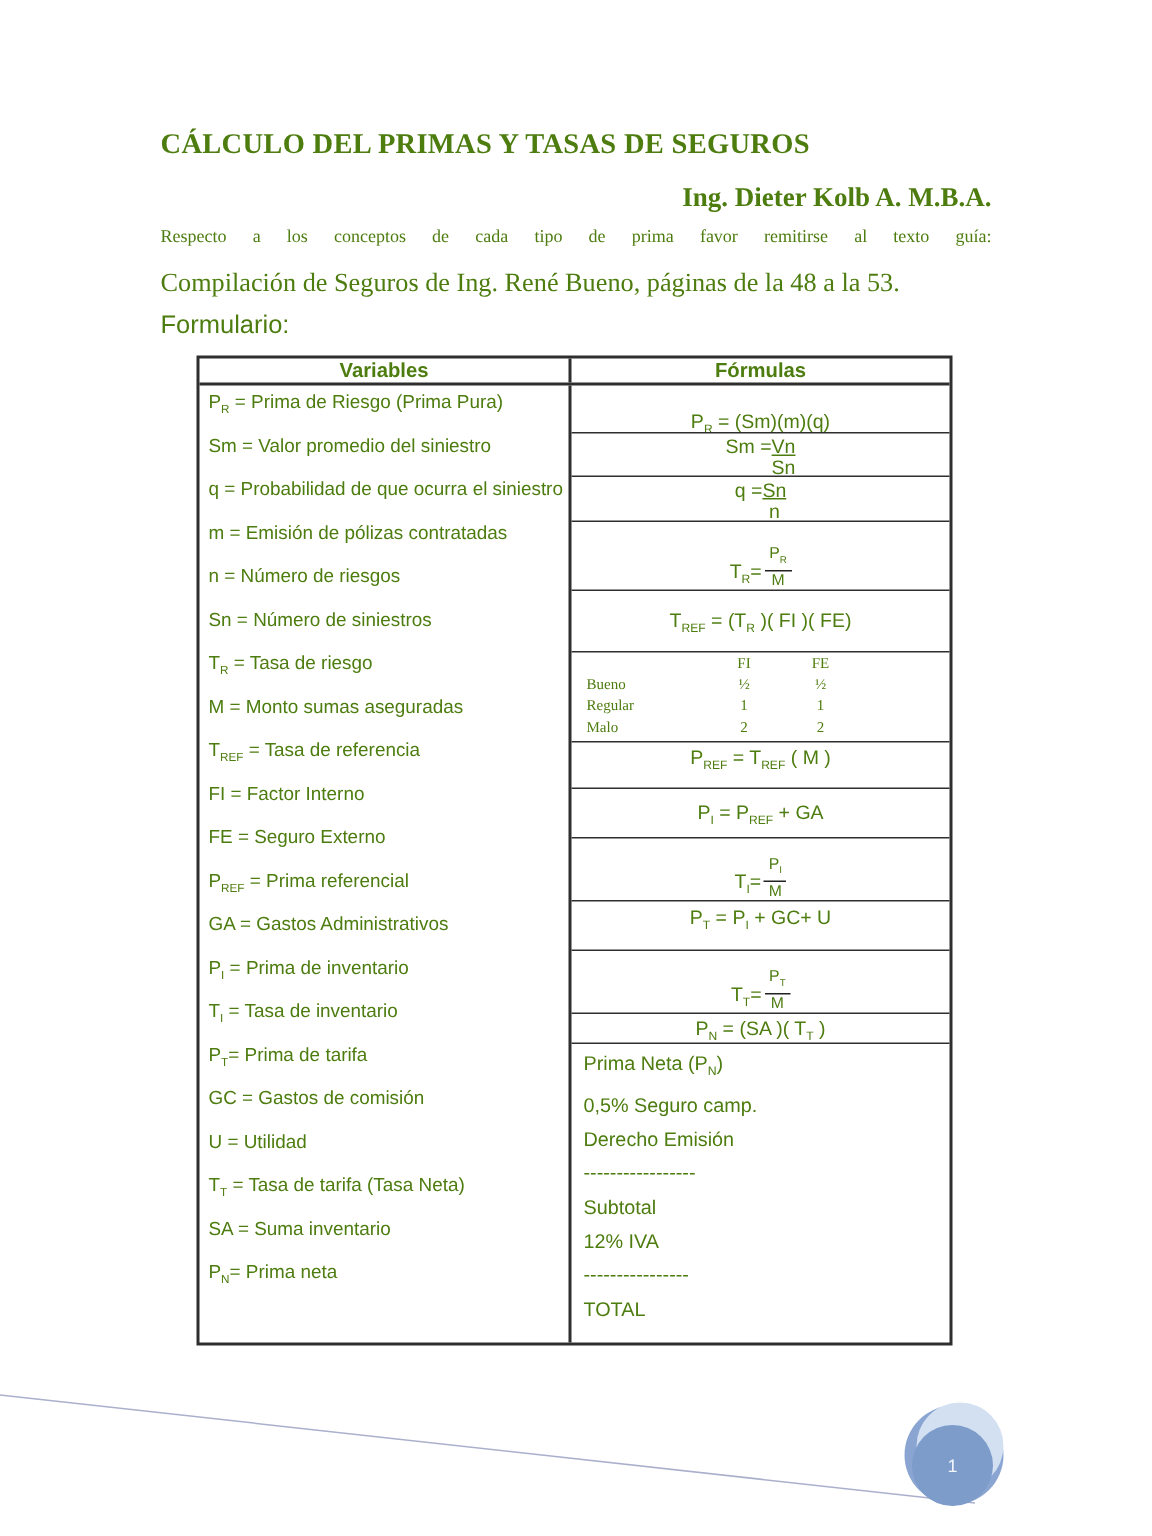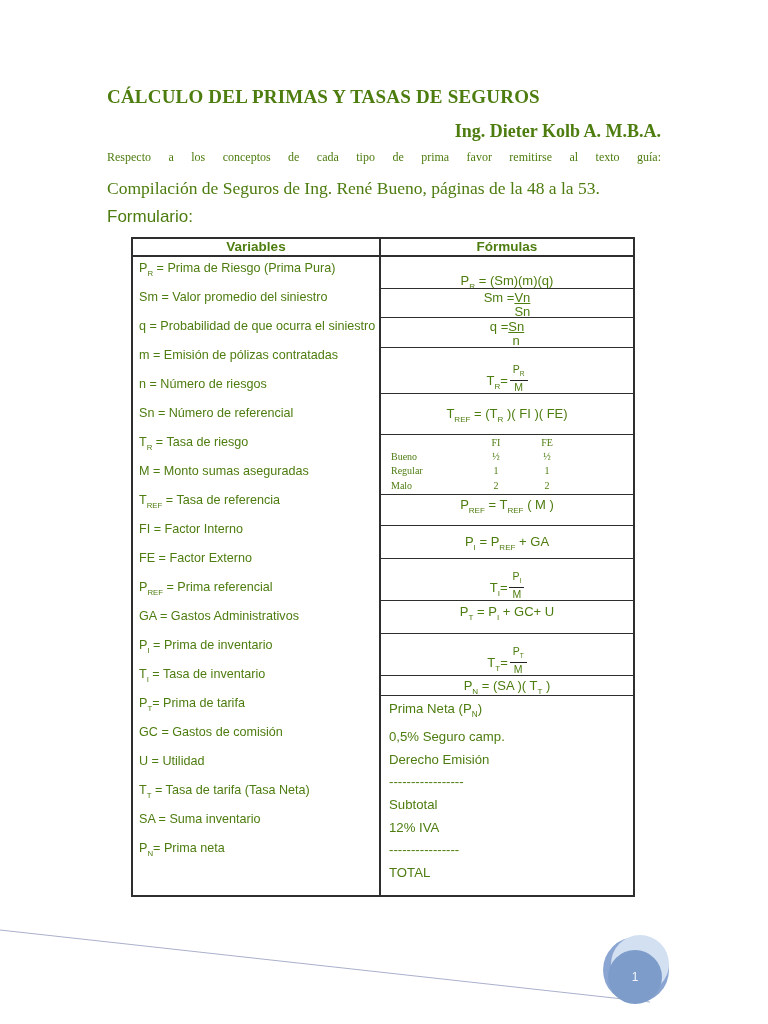--- a/index.html
+++ b/index.html
@@ -92,26 +92,26 @@
       <div class="th th-vars">Variables</div>
       <div class="th th-form">Fórmulas</div>
     </div>
     <div class="tbody">
       <div class="col-vars">
           <div class="variable-item">P<sub>R</sub> = Prima de Riesgo (Prima Pura)</div>
           <div class="variable-item">Sm = Valor promedio del siniestro</div>
           <div class="variable-item">q = Probabilidad de que ocurra el siniestro</div>
           <div class="variable-item">m = Emisión de pólizas contratadas</div>
           <div class="variable-item">n = Número de riesgos</div>
-          <div class="variable-item">Sn = Número de referencial</div>
+          <div class="variable-item">Sn = Número de siniestros</div>
           <div class="variable-item">T<sub>R</sub> = Tasa de riesgo</div>
           <div class="variable-item">M = Monto sumas aseguradas</div>
           <div class="variable-item">T<sub>REF</sub> = Tasa de referencia</div>
           <div class="variable-item">FI = Factor Interno</div>
-          <div class="variable-item">FE = Factor Externo</div>
+          <div class="variable-item">FE = Seguro Externo</div>
           <div class="variable-item">P<sub>REF</sub> = Prima referencial</div>
           <div class="variable-item">GA = Gastos Administrativos</div>
           <div class="variable-item">P<sub>I</sub> = Prima de inventario</div>
           <div class="variable-item">T<sub>I</sub> = Tasa de inventario</div>
           <div class="variable-item">P<sub>T</sub>= Prima de tarifa</div>
           <div class="variable-item">GC = Gastos de comisión</div>
           <div class="variable-item">U = Utilidad</div>
           <div class="variable-item">T<sub>T</sub> = Tasa de tarifa (Tasa Neta)</div>
           <div class="variable-item">SA = Suma inventario</div>
           <div class="variable-item">P<sub>N</sub>= Prima neta</div>

